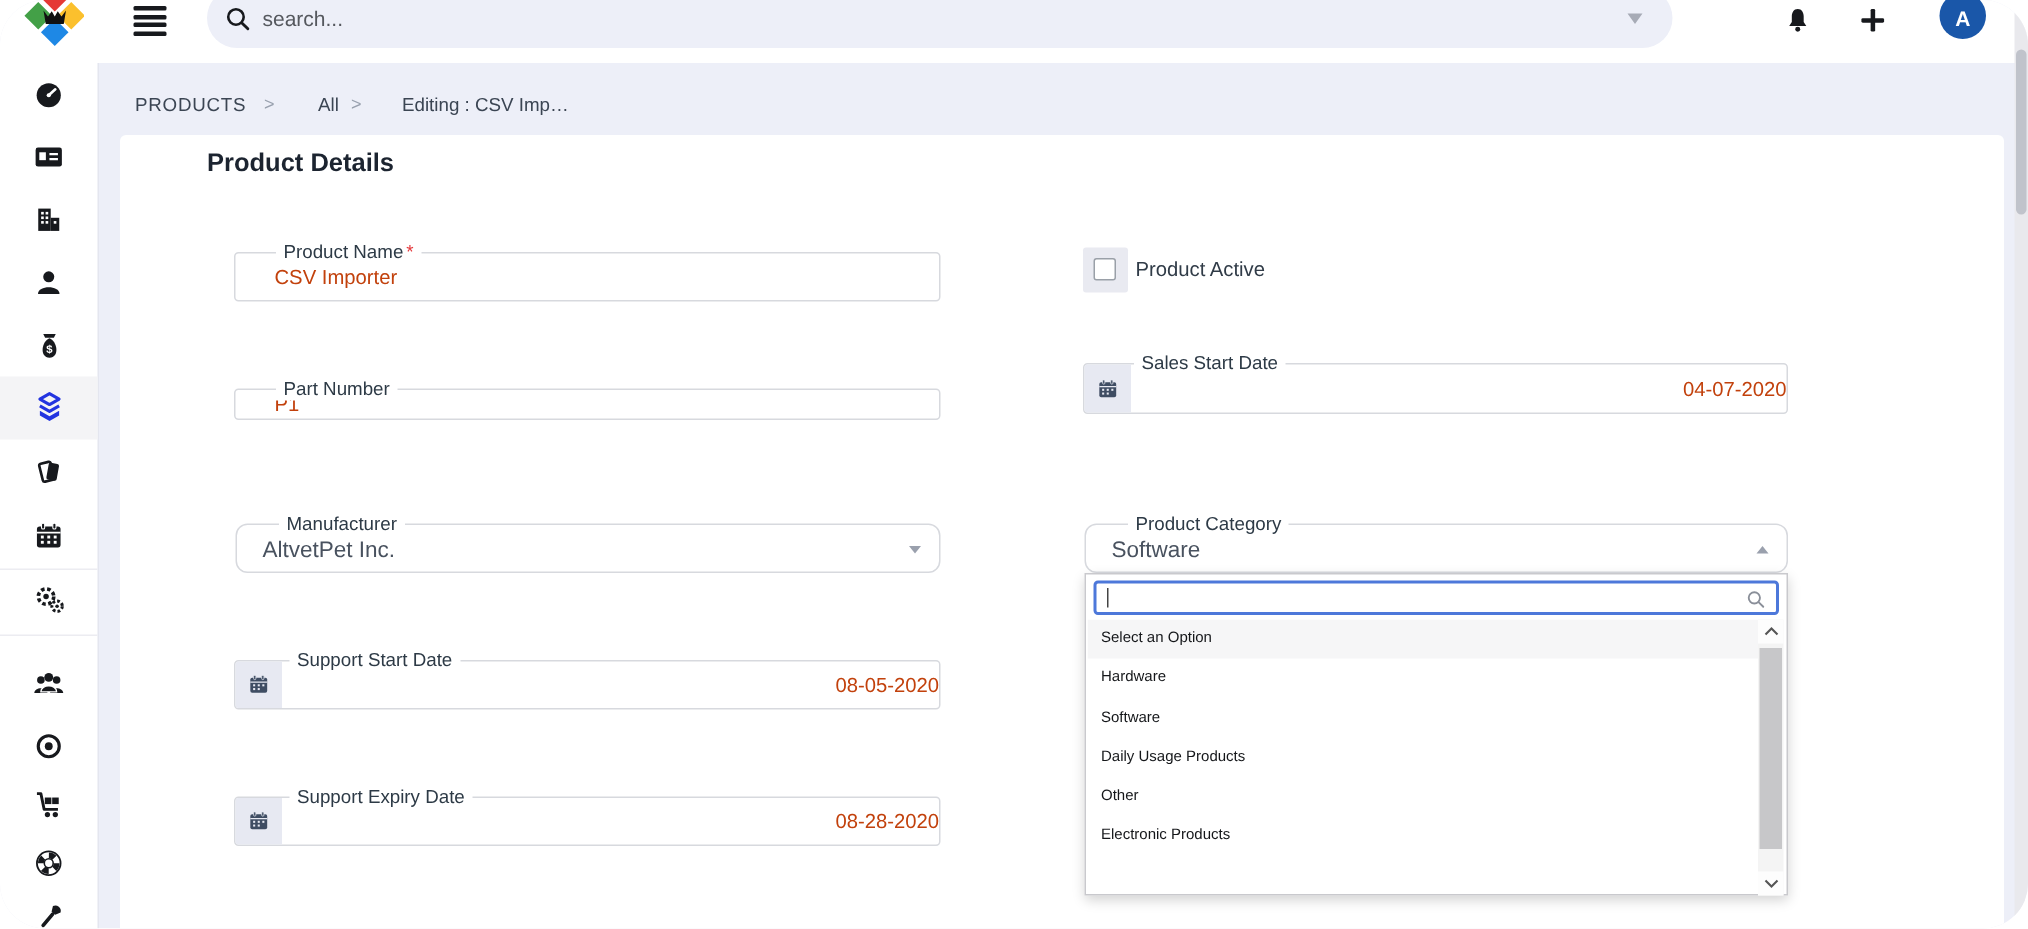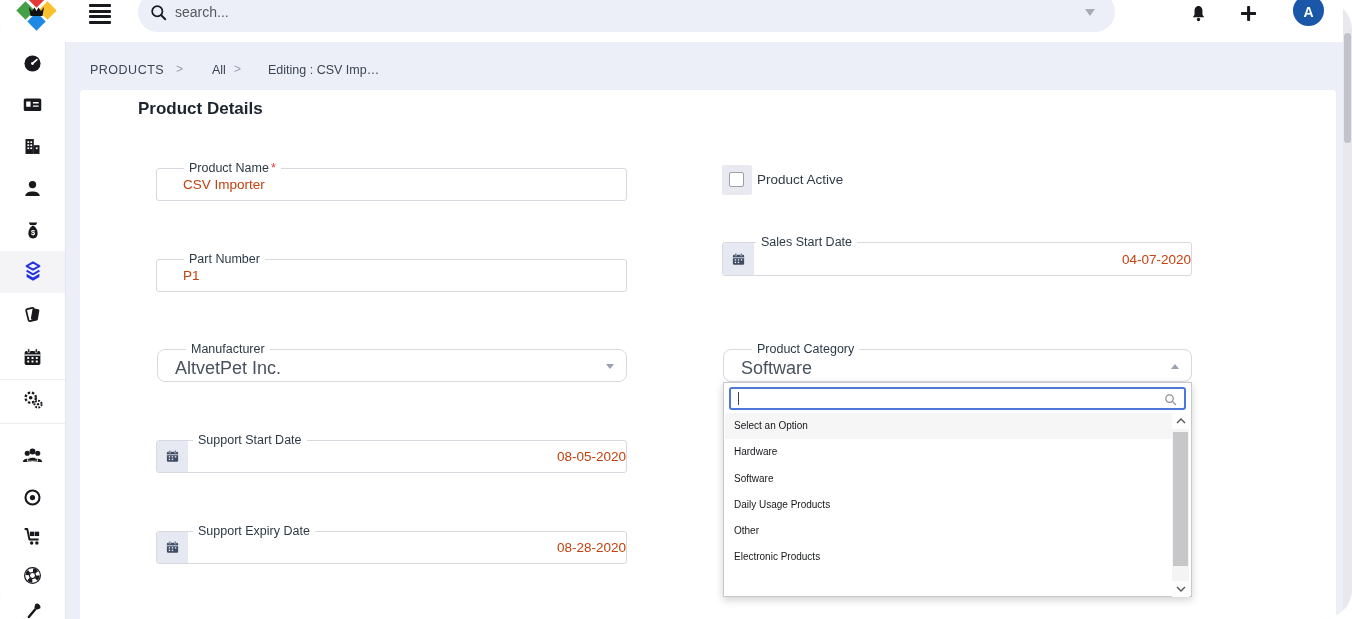--- a/index.html
+++ b/index.html
@@ -44,21 +44,21 @@
   .field.sel { border-radius:8px; }
   .flabel { position:absolute; top:-9px; left:27px; background:#fff; padding:0 5px; font-size:12.5px;
             line-height:16px; color:#2d3a46; white-space:nowrap; }
   .flabel .req { color:#e4393c; margin-left:2px; }
   .field input.fval { width:100%; height:100%; border:none; outline:none; background:transparent;
             font:13.5px "Liberation Sans",sans-serif; color:#c2410c; padding-left:26px; }
   .dateicon { position:absolute; left:0; top:0; bottom:0; width:31px; background:#e7e9f2;
               display:flex; align-items:center; justify-content:center; border-radius:2px 0 0 2px; }
   .field.withicon input.fval { padding-left:41px;text-align:right; }
   .field.withicon .flabel { left:33px; }
-  .selval { position:absolute; left:17px; top:8px; font-size:18px; color:#49525f; }
+  .selval { position:absolute; left:17px; top:8px; font-size:15px; color:#49525f; }
   .sel-caret { position:absolute; right:12px; top:14px; width:0; height:0;
                border-left:4px solid transparent; border-right:4px solid transparent; border-top:5px solid #9aa0ad; }
   .sel-caret.up { border-top:none; border-bottom:5px solid #9aa0ad; }
 
   
   .checkbg { position:absolute; left:722px; top:165px; width:30px; height:30px; background:#e9eaf1; border-radius:2px; cursor:pointer; }
   .checkbox { position:absolute; left:7px; top:7px; width:15px; height:15px; background:#fff;
               border:1.5px solid #9aa0a8; border-radius:2px; }
   .checklabel { position:absolute; left:757px; top:172px; font-size:13.5px; color:#313c48;text-align:right; }
 
@@ -263,21 +263,21 @@
       <span>Product Name</span><span class="req">*</span>
     </span>
     <input class="fval" type="text" value="CSV Importer" style="">
   </div>
 
   <div class="checkbg">
     <div class="checkbox"></div>
   </div>
   <span class="checklabel">Product Active</span>
 
-  <div class="field" style="left:156px; top:259px; width:471px; height:33px;">
+  <div class="field" style="left:156px; top:259px; width:471px; height:21px;">
     <span class="flabel">Part Number</span>
     <input class="fval" type="text" value="P1" style="">
   </div>
 
   <div class="field withicon" style="left:722px; top:242px; width:470px; height:34px;">
     <div class="dateicon">
       <svg width="15" height="15" viewBox="0 0 24 24">
         <rect x="3" y="4.5" width="18" height="16" rx="2" fill="#3f4d63"></rect>
         <rect x="6.5" y="2" width="2.4" height="4.5" rx="1" fill="#3f4d63" stroke="#e7e9f2" stroke-width="0.8"></rect>
         <rect x="15.1" y="2" width="2.4" height="4.5" rx="1" fill="#3f4d63" stroke="#e7e9f2" stroke-width="0.8"></rect>

